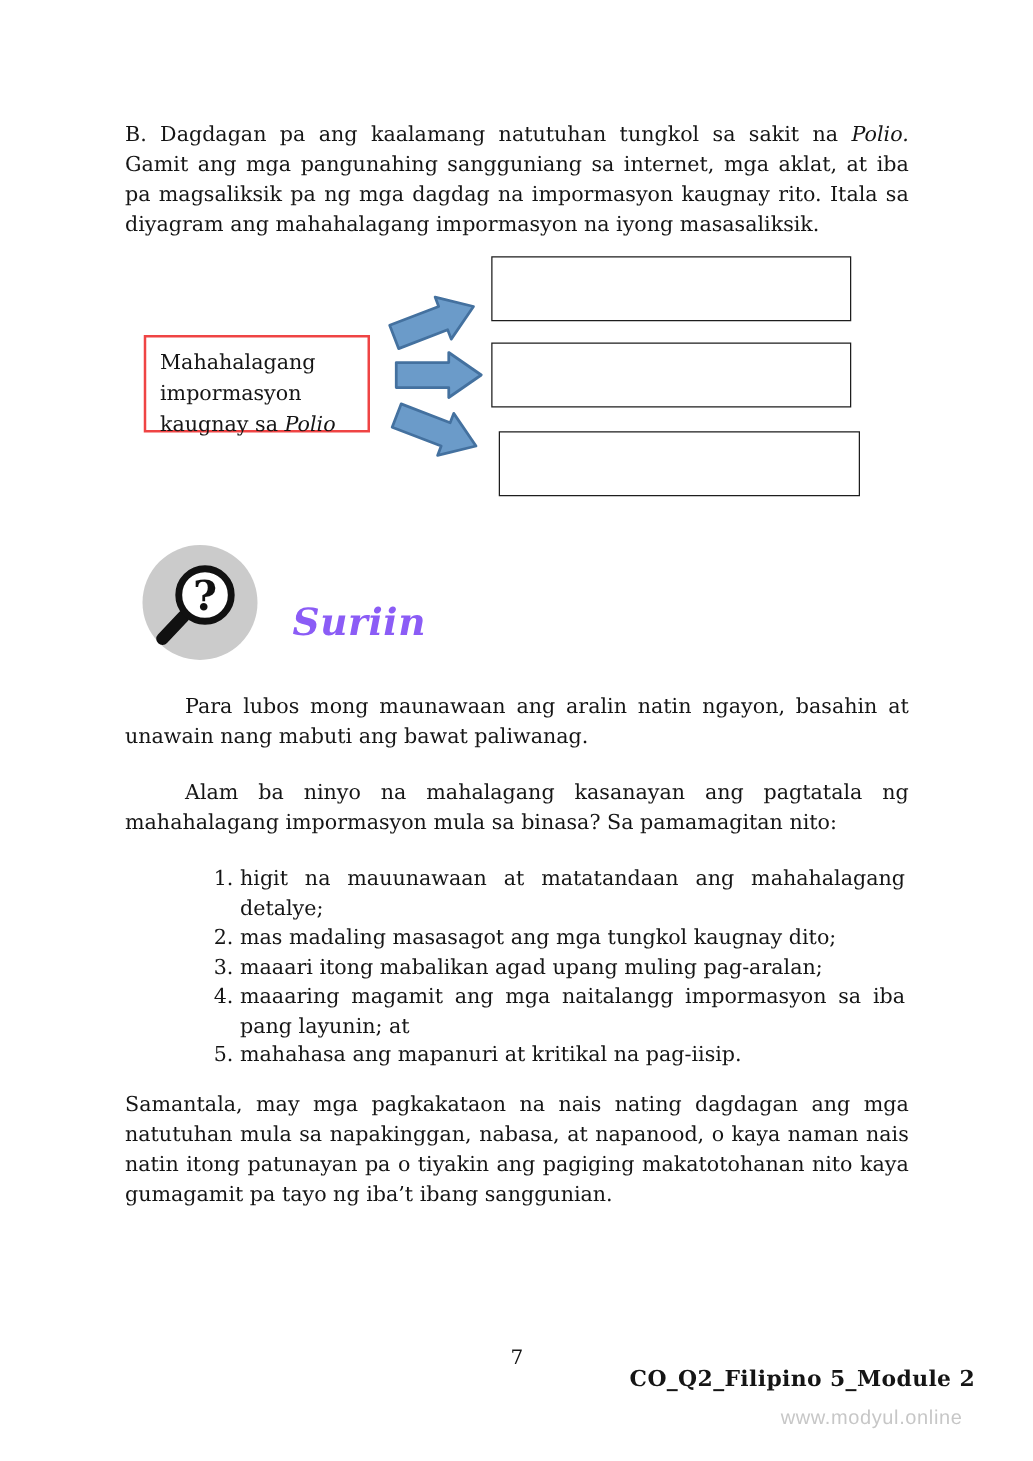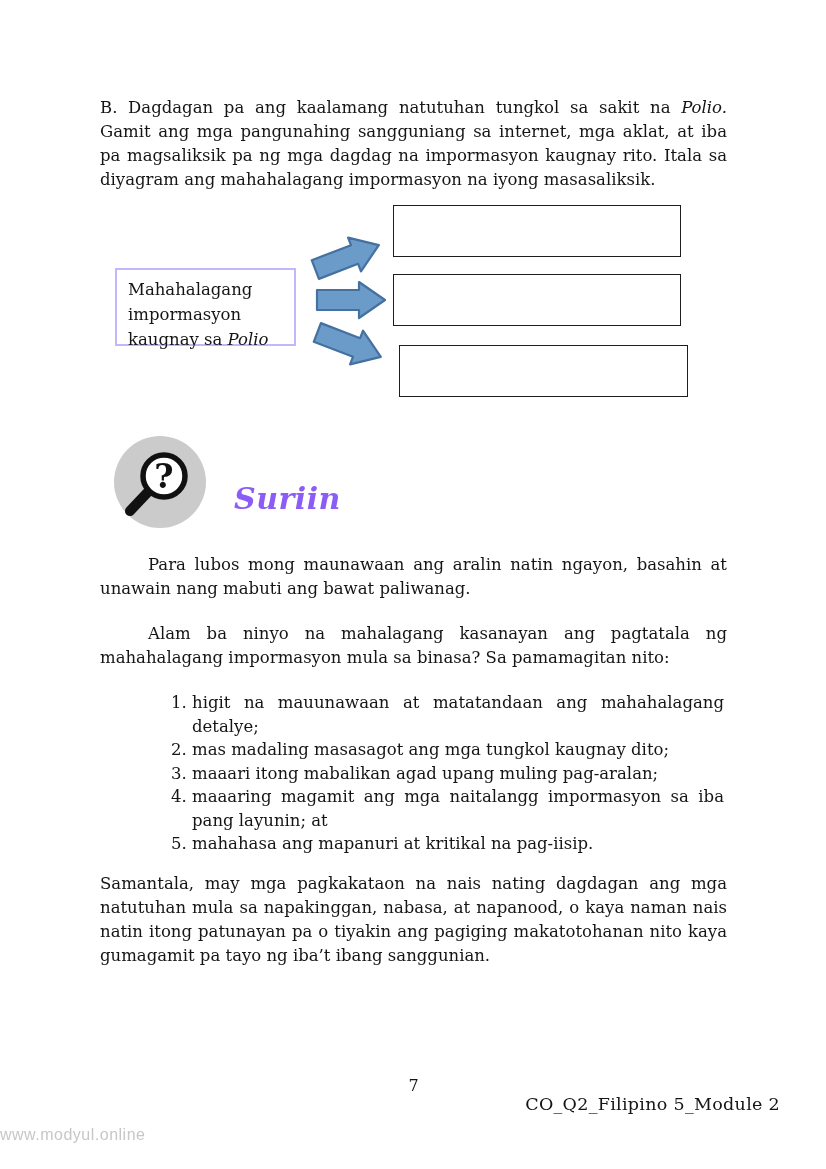--- a/index.html
+++ b/index.html
@@ -24,21 +24,21 @@
   .intro      { top: 96px; }
   .para-1     { top: 553px; text-indent: 48px; }
   .para-2     { top: 622px; text-indent: 48px; }
   .para-3     { top: 872px; }
 
   
   .source-box {
     position: absolute;
     left: 115px; top: 268px;
     width: 181px; height: 78px;
-    border: 2px solid #c4b5fd;
+    border: 2px solid #ef4444;
     padding: 7px 6px 7px 11px;
     font-size: 16.5px;
     line-height: 25px;
     background: #ffffff;
   }
   .tbox {
     position: absolute;
     border: 1.5px solid #1d1d1d;
     background: #ffffff;
   }
@@ -76,28 +76,28 @@
     position: absolute;
     left: 100px; top: 1076px;
     width: 627px;
     text-align: center;
     font-size: 16px;
   }
   .module-code {
     position: absolute;
     right: 46px; top: 1094px;
     font-size: 17.5px;
-    font-weight: normal;
+    font-weight: bold;
     letter-spacing: 0.3px;
   }
   .watermark {
     position: absolute;
     left: 0; top: 1126px;
     width: 770px;
-    text-align: left;
+    text-align: right;
     font-family: "Liberation Sans", "DejaVu Sans", sans-serif;
     font-size: 16px;
     color: #c7c7c7;
     letter-spacing: 0.5px;
   }
 </style>
 </head>
 <body>
 
 <div class="page">

